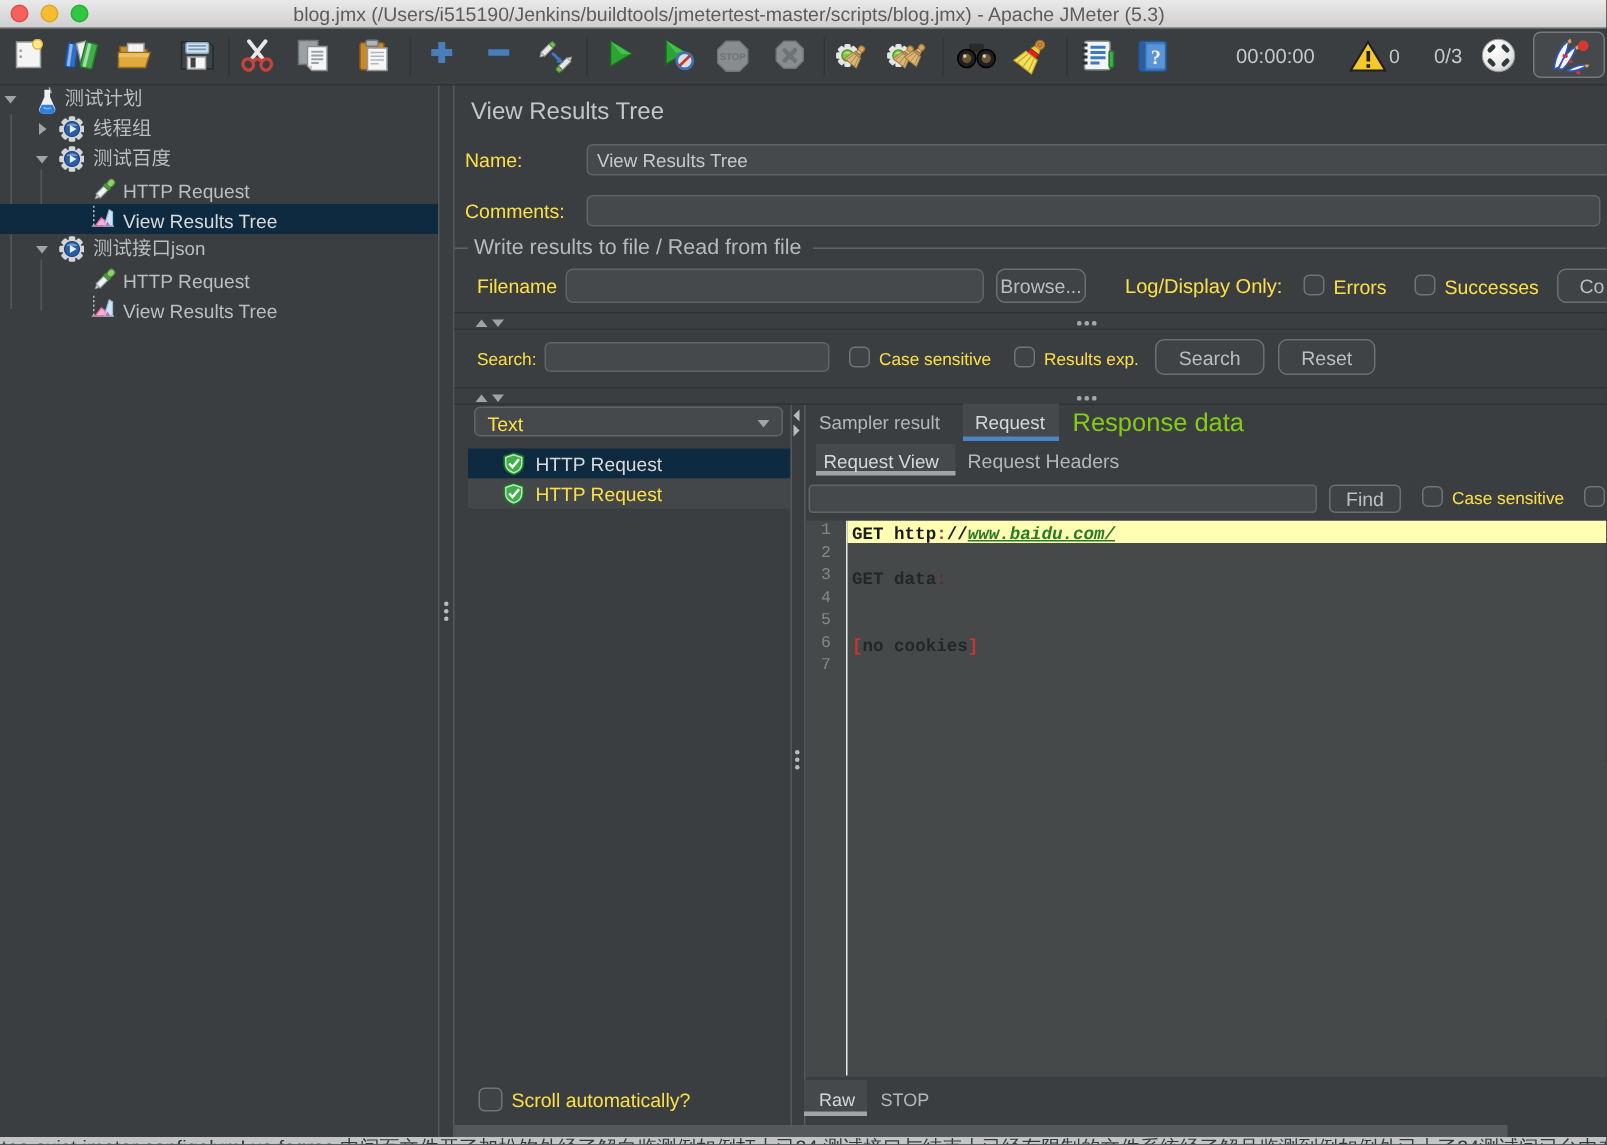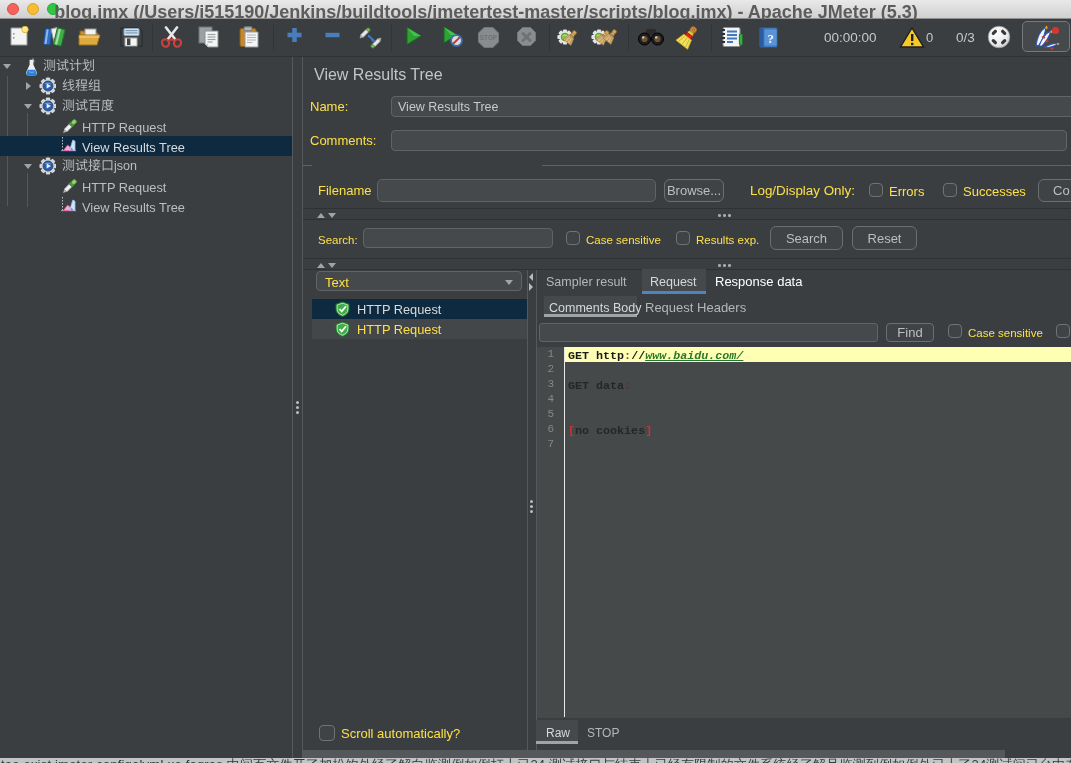--- a/index.html
+++ b/index.html
@@ -10,21 +10,21 @@
 .cb{width:14px;height:14px;background:#3f4345;border:1px solid #6f7375;border-radius:4px}
 .sep{width:1px;background:#313537;position:absolute;top:5px;height:26px}
 .mono{font-family:"Liberation Mono",monospace}
 </style></head><body>
 <div id="page">
 
 <div class="abs" style="left:0;top:0;width:1071px;height:19px;background:linear-gradient(#e9e9e9,#d0d0d0);border-bottom:1px solid #8f8f8f">
  <div class="abs" style="left:7px;top:3px;width:12px;height:12px;border-radius:50%;background:#f5615c;border:0.5px solid #d9504b"></div>
  <div class="abs" style="left:27px;top:3px;width:12px;height:12px;border-radius:50%;background:#f7bd32;border:0.5px solid #dba62a"></div>
  <div class="abs" style="left:47px;top:3px;width:12px;height:12px;border-radius:50%;background:#2fc840;border:0.5px solid #2aad39"></div>
- <div class="abs" style="left:0;top:2px;width:972px;text-align:center;font-size:18px;font-weight:700;color:#5c5c5c">blog.jmx (/Users/i515190/Jenkins/buildtools/jmetertest-master/scripts/blog.jmx) - Apache JMeter (5.3)</div>
+ <div class="abs" style="left:0;top:2px;width:972px;text-align:center;font-size:13px;font-weight:400;color:#5c5c5c">blog.jmx (/Users/i515190/Jenkins/buildtools/jmetertest-master/scripts/blog.jmx) - Apache JMeter (5.3)</div>
 </div>
 <div class="abs" style="left:0;top:20px;width:1071px;height:36px;background:#3a3e41">
       <div class="abs" style="left:9px;top:6px"><svg width="20" height="21">
           <path d="M2 2 h12 l4 4 v13 h-16 z" fill="#f4f4f4" stroke="#9a9a9a"></path>
           <path d="M14 2 l4 4 h-4 z" fill="#cfcfcf" stroke="#9a9a9a" stroke-width="0.6"></path>
           <circle cx="16" cy="3.5" r="3.2" fill="#ffe98a" stroke="#e0b93c" stroke-width="1"></circle>
           <rect x="4" y="7" width="1.6" height="1.6" fill="#999"></rect>
           <rect x="4" y="11" width="1.6" height="1.6" fill="#999"></rect>
         </svg></div>
       <div class="abs" style="left:43px;top:6px"><svg width="23" height="21">
@@ -422,20 +422,21 @@
     <div class="abs" style="left:302px;top:57px;width:1px;height:701px;background:#55595c"></div>
     <div class="abs" style="left:296px;top:401px;width:3px;height:3px;border-radius:50%;background:#b9bcbe;box-shadow:0 5px 0 #b9bcbe,0 10px 0 #b9bcbe"></div>
     <div class="abs lbl" style="left:314px;top:67px;font-size:16px;color:#c3c5c7">View Results Tree</div>
     <div class="abs lbl" style="left:310px;top:99px">Name:</div>
     <div class="abs field" style="left:391px;top:96px;width:685px;height:21px">
       <div class="lbl" style="margin:3px 0 0 6px;color:#c7c9cb;font-size:12.5px">View Results Tree</div>
     </div>
     <div class="abs lbl" style="left:310px;top:133px">Comments:</div>
     <div class="abs field" style="left:391px;top:130px;width:676px;height:21px"></div>
     <div class="abs" style="left:303px;top:165px;width:9px;height:1px;background:#606466"></div>
+    <div class="abs lbl" style="left:316px;top:158px;color:#b7babc;font-size:14.3px">Write results to file / Read from file</div>
     <div class="abs" style="left:542px;top:165px;width:529px;height:1px;background:#606466"></div>
     <div class="abs lbl" style="left:318px;top:183px">Filename</div>
     <div class="abs field" style="left:377px;top:179px;width:279px;height:23px;border-radius:5px"></div>
     <div class="abs btn" style="left:664px;top:179px;width:60px;height:23px">Browse...</div>
     <div class="abs lbl" style="left:750px;top:183px;font-size:13.4px">Log/Display Only:</div>
     <div class="abs cb" style="left:869px;top:183px"></div>
     <div class="abs lbl" style="left:889px;top:184px">Errors</div>
     <div class="abs cb" style="left:943px;top:183px"></div>
     <div class="abs lbl" style="left:963px;top:184px">Successes</div>
     <div class="abs btn" style="left:1038px;top:179px;width:90px;height:23px;justify-content:flex-start;padding-left:14px">Co</div>
@@ -479,24 +480,24 @@
     <div class="abs lbl" style="left:341px;top:726px;font-size:13px">Scroll automatically?</div>
     <div class="abs" style="left:527px;top:270px;width:1px;height:481px;background:#55595c"></div>
     <div class="abs" style="left:536px;top:270px;width:1px;height:481px;background:#55595c"></div>
     <div class="abs" style="left:529px;top:273px;width:0;height:0;border-top:4px solid transparent;border-bottom:4px solid transparent;border-right:4.5px solid #b9bcbe"></div>
     <div class="abs" style="left:529px;top:283px;width:0;height:0;border-top:4px solid transparent;border-bottom:4px solid transparent;border-left:4.5px solid #b9bcbe"></div>
     <div class="abs" style="left:530px;top:500px;width:3px;height:3px;border-radius:50%;background:#b9bcbe;box-shadow:0 5px 0 #b9bcbe,0 10px 0 #b9bcbe"></div>
     <div class="abs" style="left:642px;top:269px;width:64px;height:24px;background:#45494c"></div>
     <div class="abs" style="left:642px;top:291px;width:64px;height:3px;background:#4d85c4"></div>
     <div class="abs lbl" style="left:546px;top:275px;color:#b4b7b9;font-size:12.5px">Sampler result</div>
     <div class="abs lbl" style="left:650px;top:275px;color:#d6d8da;font-size:12.5px">Request</div>
-    <div class="abs lbl" style="left:715px;top:274px;color:#ffffff;font-size:13px">Response data</div>
+    <div class="abs lbl" style="left:715px;top:274px;color:#84cc16;font-size:17px">Response data</div>
     <div class="abs" style="left:544px;top:296px;width:93px;height:21px;background:#45494c"></div>
     <div class="abs" style="left:544px;top:314px;width:93px;height:3px;background:#9fa4a7"></div>
-    <div class="abs lbl" style="left:549px;top:301px;color:#d6d8da;font-size:12.5px">Comments Body</div>
+    <div class="abs lbl" style="left:549px;top:301px;color:#d6d8da;font-size:12.5px">Request View</div>
     <div class="abs lbl" style="left:645px;top:300px;color:#b4b7b9;font-size:13px">Request Headers</div>
     <div class="abs field" style="left:539px;top:323px;width:339px;height:19px;border-radius:3px"></div>
     <div class="abs btn" style="left:886px;top:323px;width:48px;height:19px;border-radius:4px">Find</div>
     <div class="abs cb" style="left:948px;top:324px"></div>
     <div class="abs lbl" style="left:968px;top:326px;font-size:11.5px">Case sensitive</div>
     <div class="abs cb" style="left:1056px;top:324px"></div>
     <div class="abs" style="left:537px;top:347px;width:534px;height:371px;background:#45494a;overflow:hidden">
       <div class="abs mono" style="left:0;top:1px;width:17px;text-align:right;font-size:11px;color:#84888a">1</div>
       <div class="abs mono" style="left:0;top:16px;width:17px;text-align:right;font-size:11px;color:#84888a">2</div>
       <div class="abs mono" style="left:0;top:31px;width:17px;text-align:right;font-size:11px;color:#84888a">3</div>

